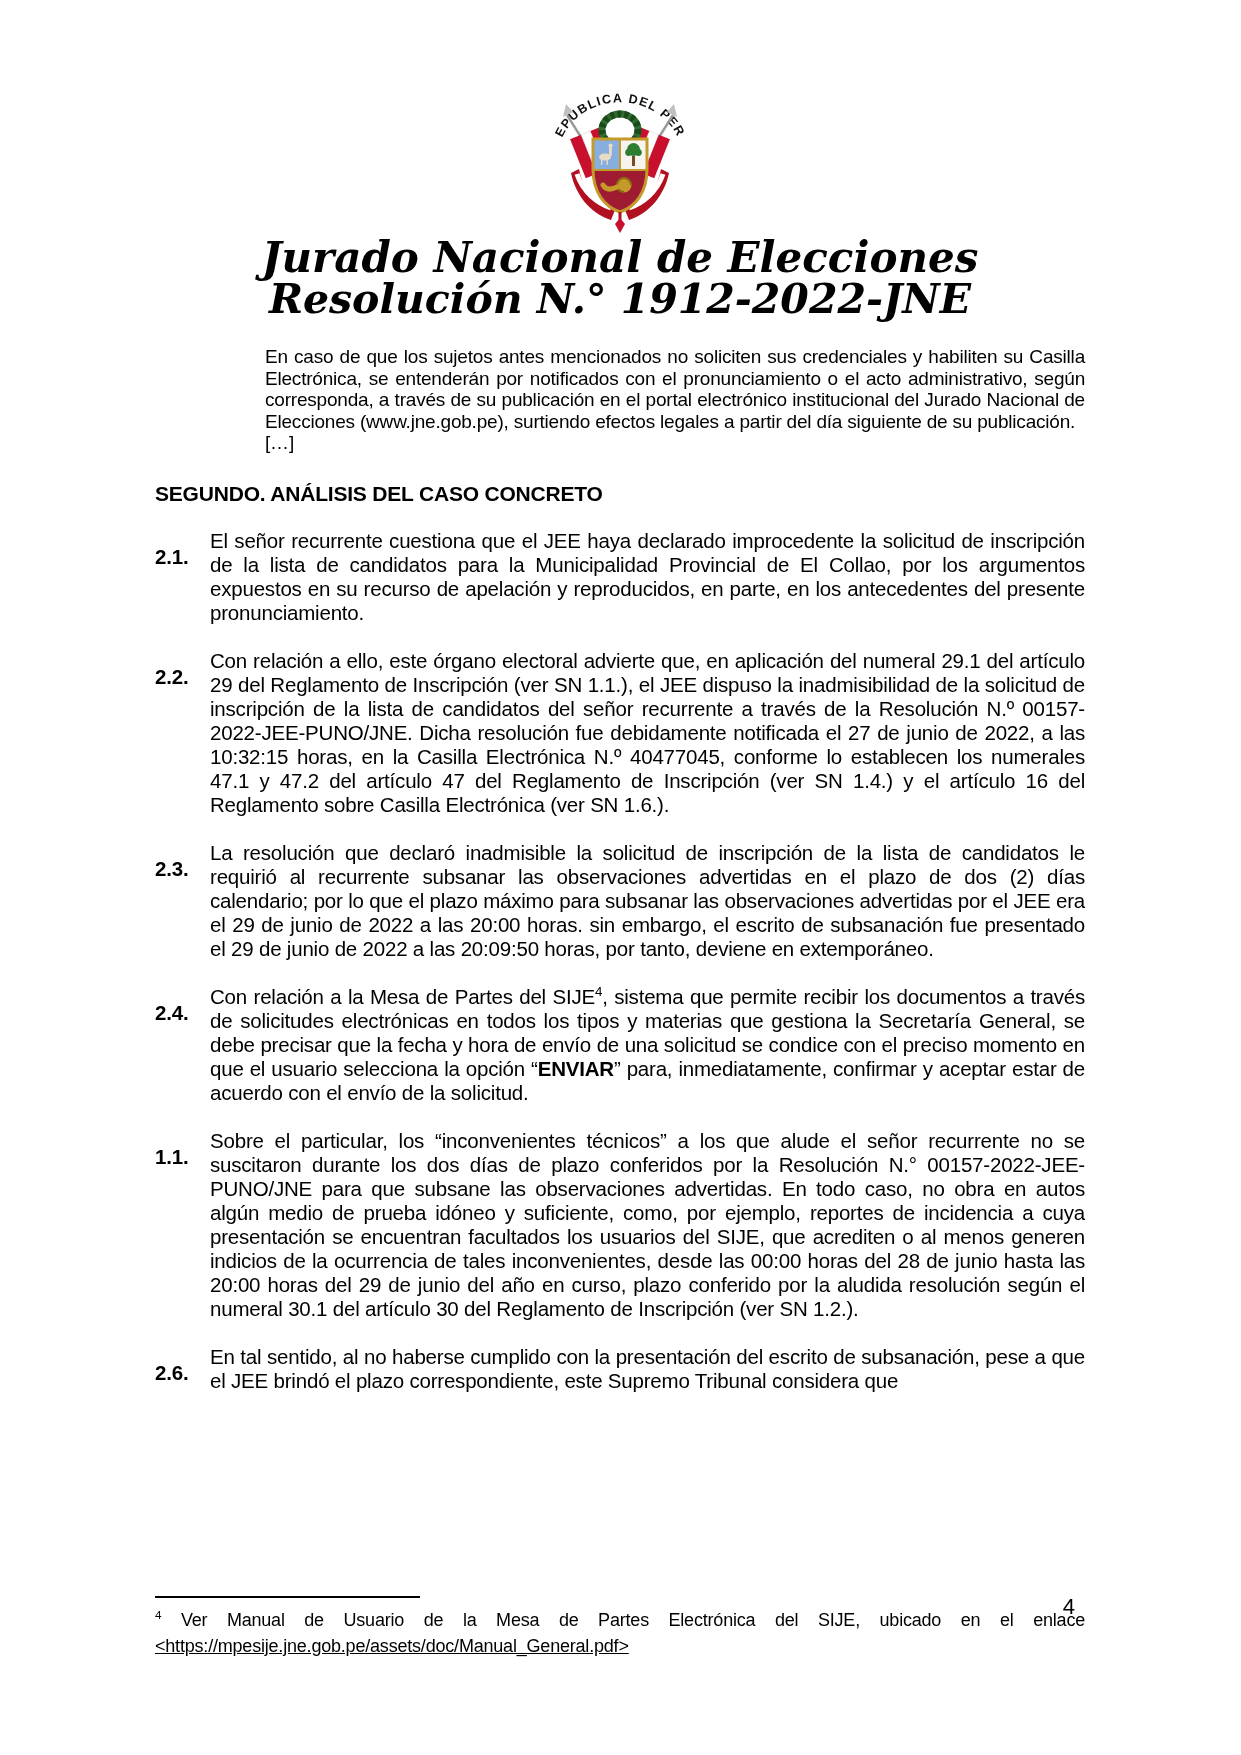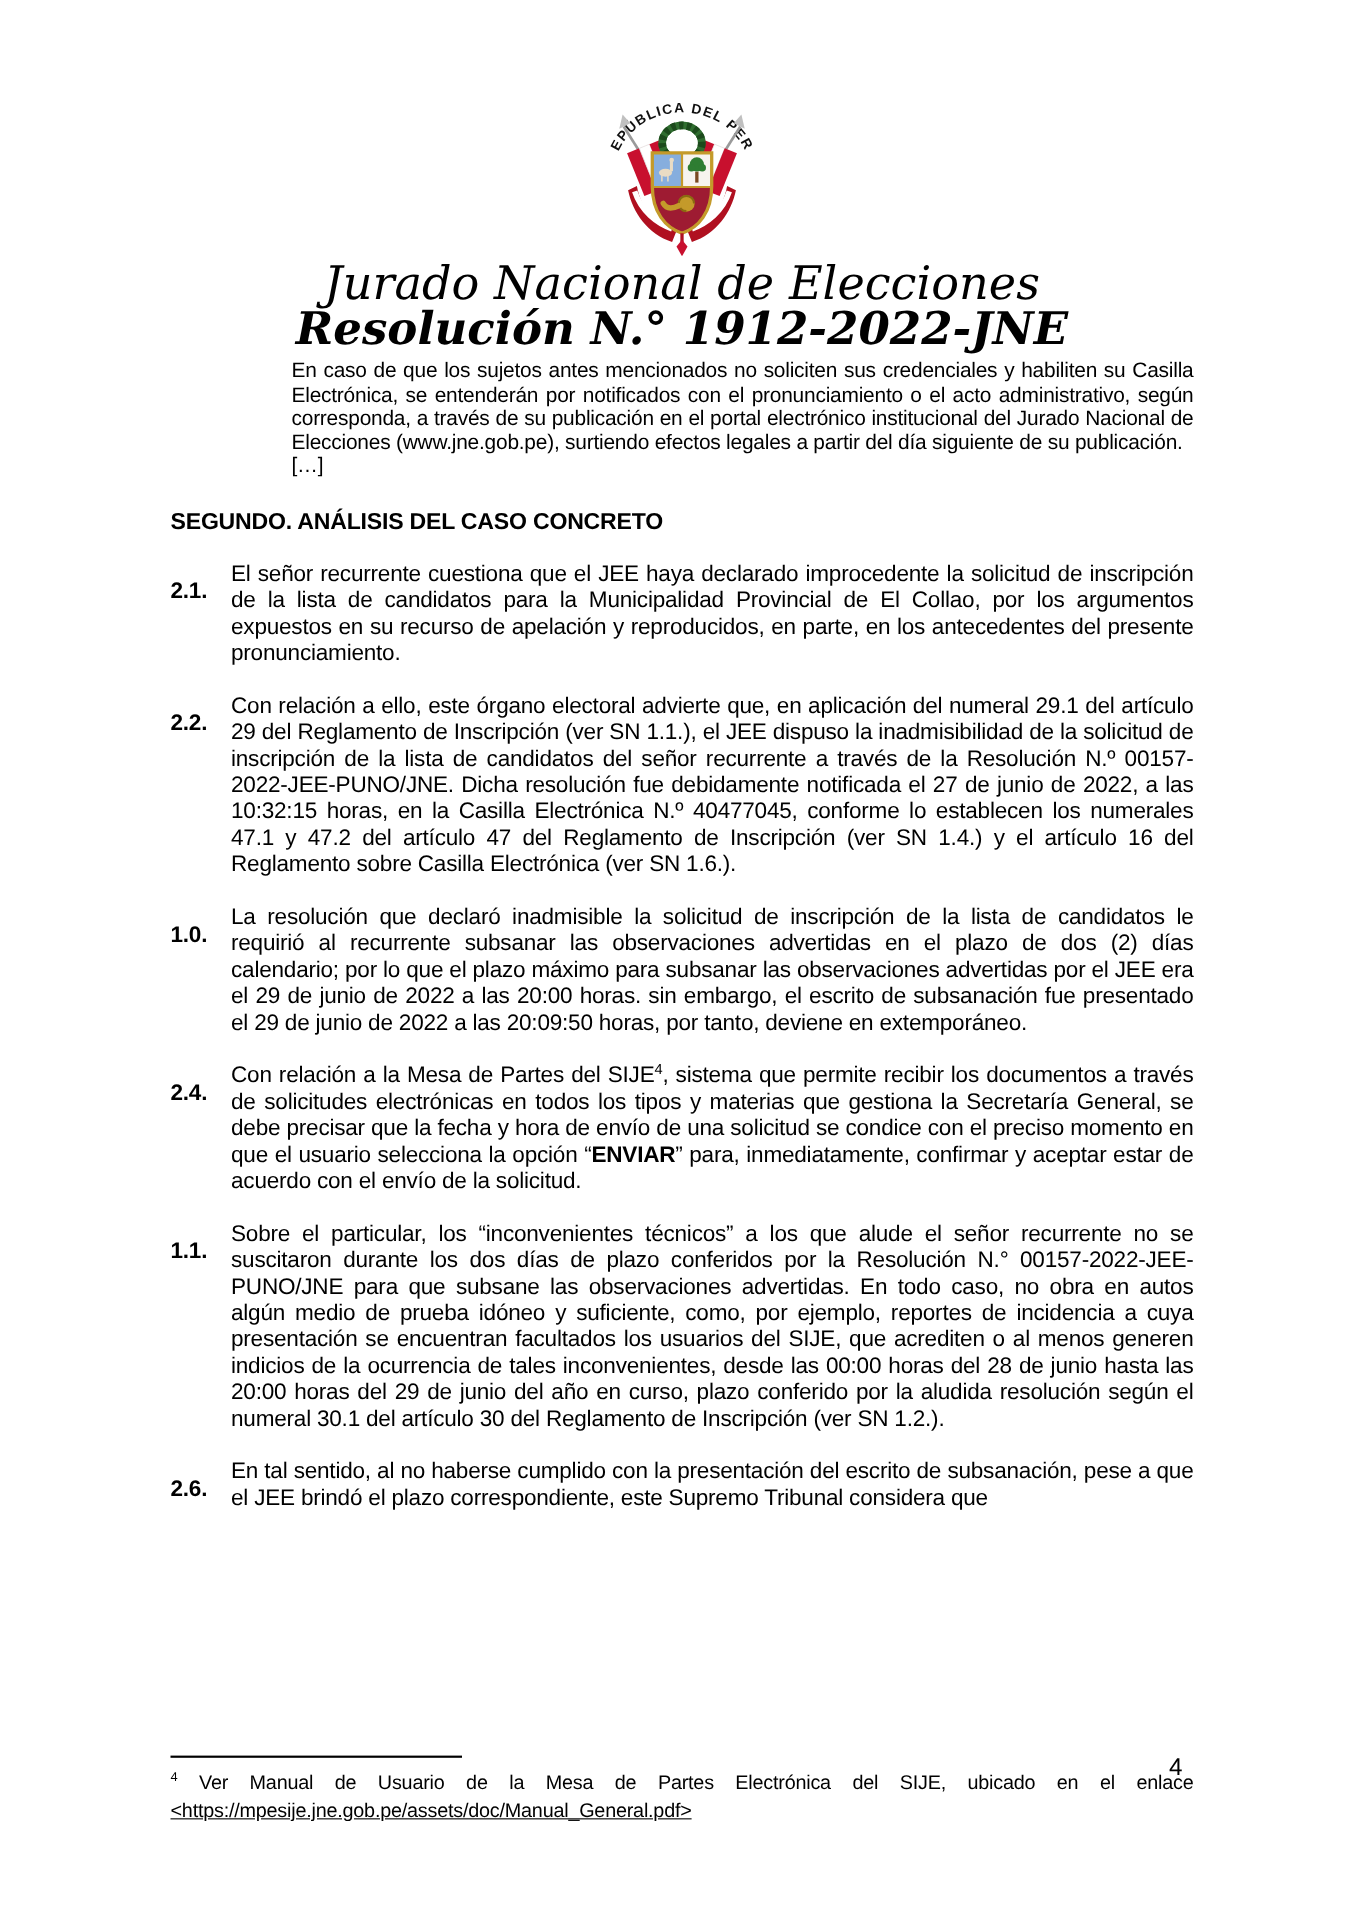--- a/index.html
+++ b/index.html
@@ -16,36 +16,36 @@
     position: absolute;
     left: 155px;
     top: 0;
     width: 930px;
   }
   .header { text-align: center; padding-top: 73px; }
   .emblem { display: block; margin: 0 auto; }
   .org-title {
     font-family: "DejaVu Serif", serif;
     font-style: italic;
-    font-weight: normal;
+    font-weight: bold;
     font-size: 42px;
     line-height: 46px;
     white-space: nowrap;
   }
   .res-title {
     font-family: "DejaVu Serif", serif;
     font-style: italic;
     font-weight: bold;
     font-size: 41px;
     line-height: 37px;
     white-space: nowrap;
   }
   .quote {
     margin-left: 110px;
-    margin-top: 9px;
+    margin-top: 28px;
     font-size: 19px;
     line-height: 21.5px;
     text-align: justify;
     letter-spacing: -0.2px;
   }
   .quote p { margin: 0; }
   .heading {
     margin: 28px 0 23px 0;
     font-size: 21px;
     line-height: 24px;
@@ -204,21 +204,21 @@
       <span class="num">2.1.</span>
       <div><span>El señor recurrente cuestiona que el JEE haya declarado improcedente la solicitud de inscripción de la lista de candidatos para la Municipalidad Provincial de El Collao, por los argumentos expuestos en su recurso de apelación y reproducidos, en parte, en los antecedentes del presente pronunciamiento.</span></div>
     </div>
 
     <div class="para">
       <span class="num">2.2.</span>
       <div><span>Con relación a ello, este órgano electoral advierte que, en aplicación del numeral 29.1 del artículo 29 del Reglamento de Inscripción (ver SN 1.1.), el JEE dispuso la inadmisibilidad de la solicitud de inscripción de la lista de candidatos del señor recurrente a través de la Resolución N.º 00157-2022-JEE-PUNO/JNE. Dicha resolución fue debidamente notificada el 27 de junio de 2022, a las 10:32:15 horas, en la Casilla Electrónica N.º 40477045, conforme lo establecen los numerales 47.1 y 47.2 del artículo 47 del Reglamento de Inscripción (ver SN 1.4.) y el artículo 16 del Reglamento sobre Casilla Electrónica (ver SN 1.6.).</span></div>
     </div>
 
     <div class="para">
-      <span class="num">1.0.</span>
+      <span class="num">2.3.</span>
       <div><span>La resolución que declaró inadmisible la solicitud de inscripción de la lista de candidatos le requirió al recurrente subsanar las observaciones advertidas en el plazo de dos (2) días calendario; por lo que el plazo máximo para subsanar las observaciones advertidas por el JEE era el 29 de junio de 2022 a las 20:00 horas. sin embargo, el escrito de subsanación fue presentado el 29 de junio de 2022 a las 20:09:50 horas, por tanto, deviene en extemporáneo.</span></div>
     </div>
 
     <div class="para">
       <span class="num">2.4.</span>
       <div><span>Con relación a la Mesa de Partes del SIJE</span><sup>4</sup><span>, sistema que permite recibir los documentos a través de solicitudes electrónicas en todos los tipos y materias que gestiona la Secretaría General, se debe precisar que la fecha y hora de envío de una solicitud se condice con el preciso momento en que el usuario selecciona la opción “</span><span style="font-weight: bold;">ENVIAR</span><span>” para, inmediatamente, confirmar y aceptar estar de acuerdo con el envío de la solicitud.</span></div>
     </div>
 
     <div class="para">
       <span class="num">1.1.</span>

